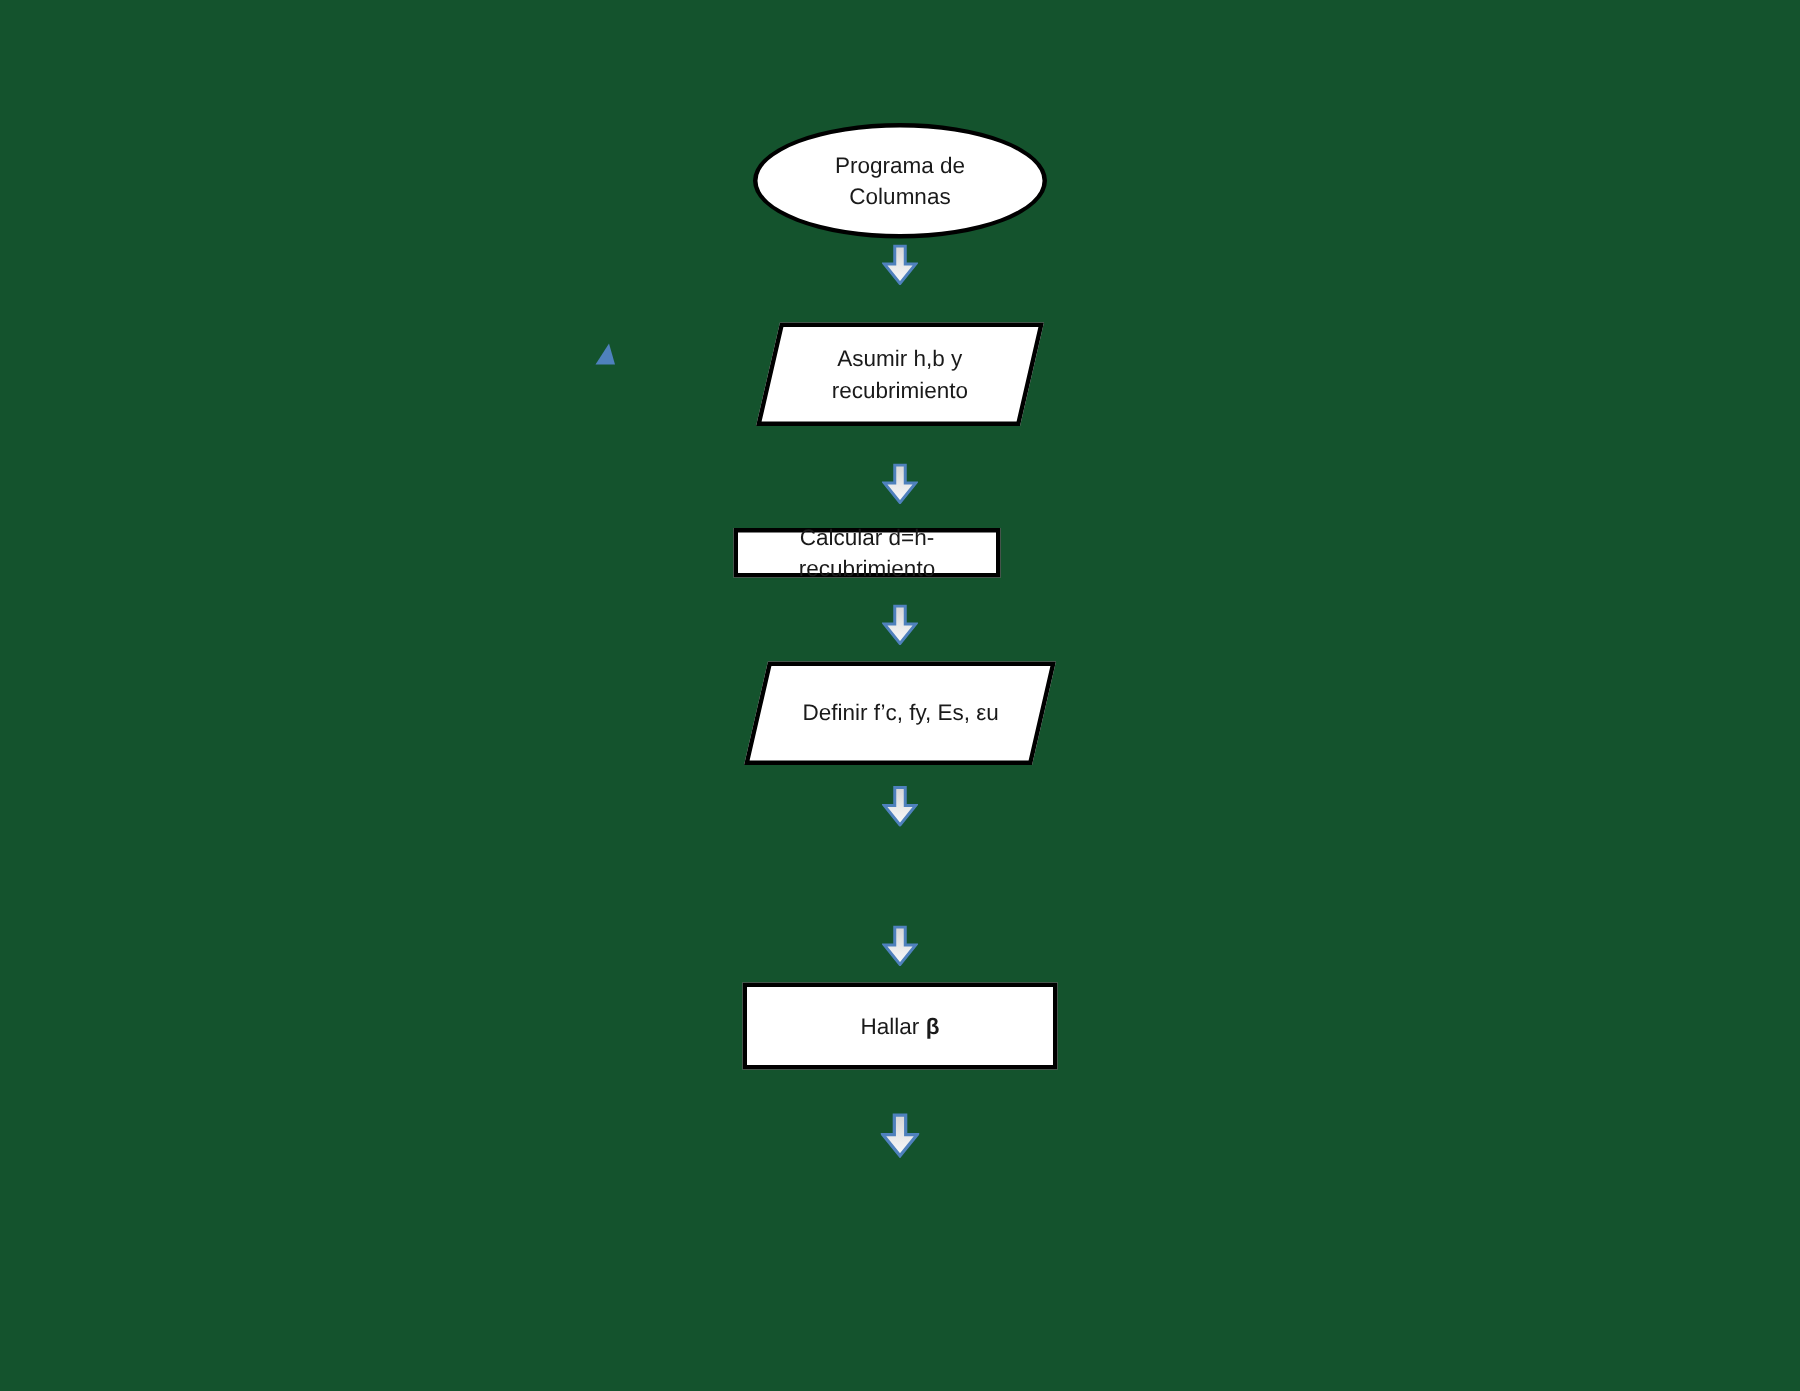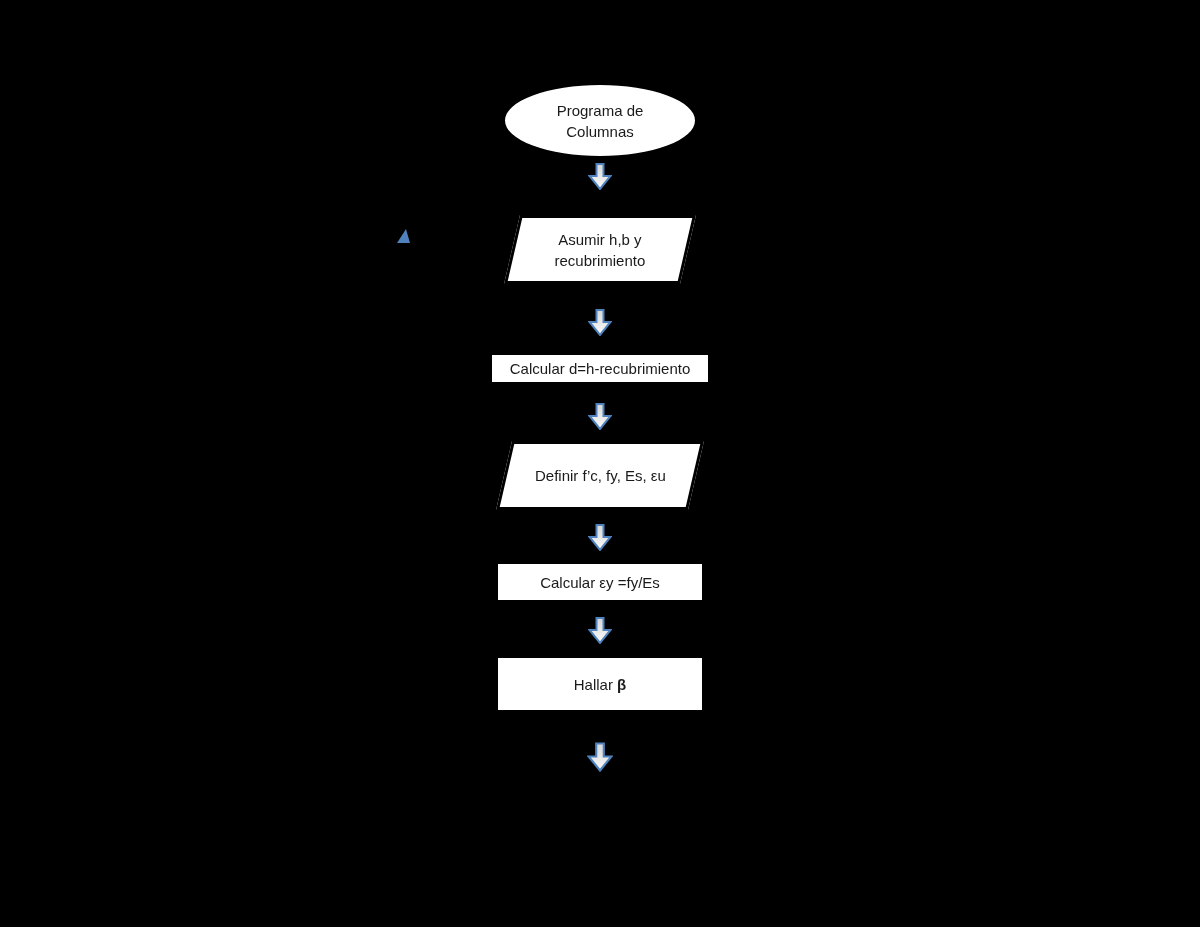--- a/index.html
+++ b/index.html
@@ -4,21 +4,21 @@
 <style>
   html, body {
     margin: 0;
     padding: 0;
     background: #ffffff;
   }
   .canvas {
     position: relative;
     width: 1200px;
     height: 927px;
-    background: #000000;
+    background: #14532d;
     overflow: hidden;
     font-family: "Liberation Sans", sans-serif;
     color: var(--text-color, #1a1a1a);
     font-size: 15px;
     line-height: 21px;
   }
   .node {
     position: absolute;
     box-sizing: border-box;
     display: flex;
@@ -48,21 +48,21 @@
     transform: skewX(-13deg);
   }
   .para .label {
     display: block;
     transform: skewX(13deg);
   }
   .para-1 .label { max-width: 122px; }
   .rect {
     border: 3px solid var(--shape-border, #000000);
   }
-  .rect-1 { left: 489px; top: 352px; width: 222px; height: 33px; }
+  .rect-1 { left: 489px; top: 352px; width: 178px; height: 33px; }
   .rect-2 { left: 495px; top: 561px; width: 210px; height: 42px; }
   .rect-3 { left: 495px; top: 655px; width: 42px; height: 58px; width: 210px; }
   .label { display: inline-block; }
   .symbol-bold { font-weight: bold; }
   .flow-arrow {
     position: absolute;
     width: 24px; height: 27px;
     left: 588px;
   }
   .flow-arrow.a1 { top: 163px; }
@@ -126,23 +126,20 @@
     </svg>
 
   <div class="node para para-2">
     <span class="label">Definir f’c, fy, Es, εu</span>
   </div>
 
   <svg class="flow-arrow a4">
       <use href="#blockArrow"></use>
     </svg>
 
-  <div class="node rect rect-2">
-    <span class="label">Calcular εy =fy/Es</span>
-  </div>
 
   <svg class="flow-arrow a5">
       <use href="#blockArrow"></use>
     </svg>
 
   <div class="node rect rect-3">
     <span class="label"><span>Hallar </span><span class="symbol-bold">β</span></span>
   </div>
 
   <svg class="flow-arrow a6">

